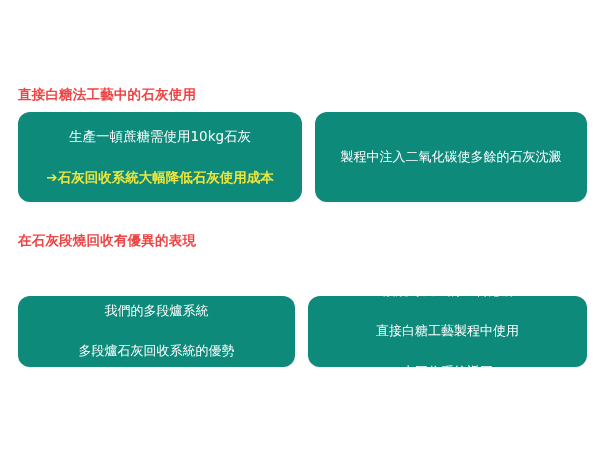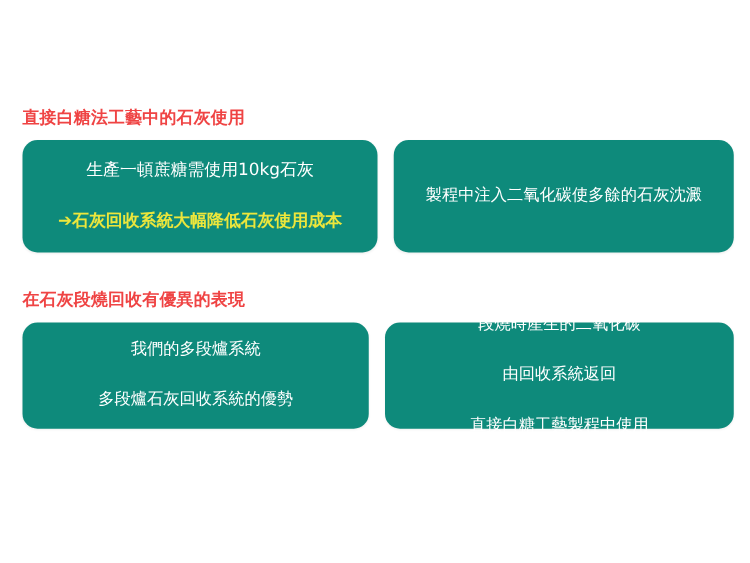--- a/index.html
+++ b/index.html
@@ -51,21 +51,21 @@
     display: flex;
     align-items: center;
     justify-content: center;
     text-align: center;
     color: #ffffff;
     padding: 10px 8px;
     box-shadow: 0 1px 2px rgba(0,0,0,0.06);
   }
 
   .row-top .card { height: 90px; }
-  .row-bottom .card { height: 85px; }
+  .row-bottom .card { height: 71px; margin-top: 38px; }
 
   .card-a { flex: 0 0 284px; }
   .card-b { flex: 0 0 272px; }
   .card-c { flex: 0 0 277px; }
   .card-d { flex: 0 0 279px; }
 
   .card-text {
     font-size: 13.5px;
     line-height: 1.55;
     font-weight: 500;
@@ -125,21 +125,21 @@
       <div class="card card-c">
         <div class="card-text">
           <span class="line">我們的多段爐系統</span>
           <span class="line">多段爐石灰回收系統的優勢</span>
         </div>
       </div>
 
       <div class="card card-d">
         <div class="card-text">
           <span class="line">段燒時產生的二氧化碳</span>
+          <span class="line">直接白糖工藝製程中使用</span>
           <span class="line">由回收系統返回</span>
-          <span class="line">直接白糖工藝製程中使用</span>
         </div>
       </div>
 
     </div>
   </div>
 
 </div>
 
 </body></html>

